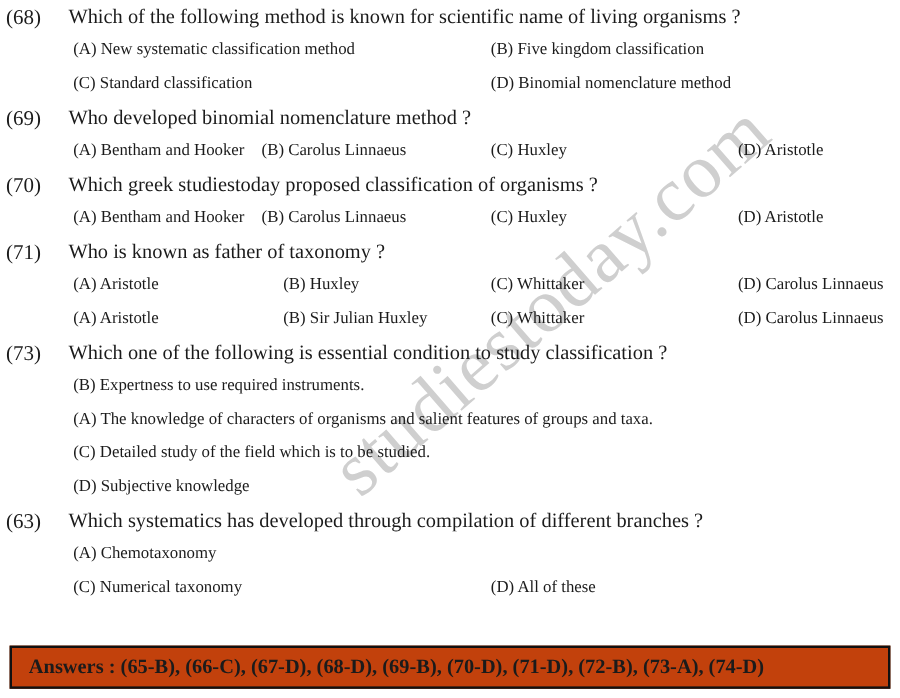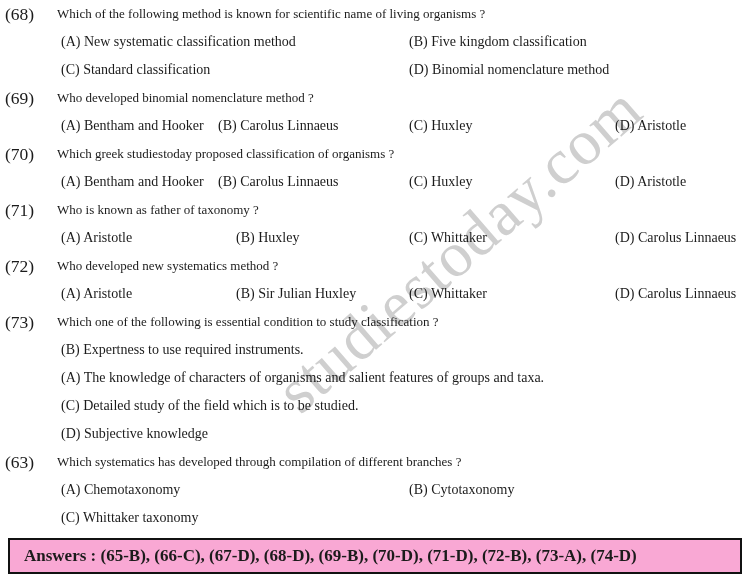--- a/index.html
+++ b/index.html
@@ -65,21 +65,21 @@
   .q-num {
     position: absolute;
     left: 5px;
     top: 0;
     font-size: 17.5px;
   }
   .q-text {
     position: absolute;
     left: 57px;
     top: 0;
-    font-size: 13px;
+    font-size: 17px;
   }
 
   .opt-row {
     position: relative;
     height: 28px;
     line-height: 28px;
     white-space: nowrap;
   }
   .opt {
     position: absolute;
@@ -98,21 +98,21 @@
 
   
   #answers-box {
     position: absolute;
     left: 8px;
     top: 538px;
     width: 734px;
     height: 36px;
     box-sizing: border-box;
     border: 2px solid #111111;
-    background: #f9a8d4;
+    background: #c2410c;
     z-index: 3;
   }
   #answers-line {
     position: absolute;
     left: 14px;
     top: 0;
     height: 32px;
     line-height: 32px;
     font-size: 17px;
     font-weight: bold;
@@ -176,24 +176,20 @@
     </div>
     <div class="opt-row">
       <span class="opt col-a">(A) Aristotle</span>
       <span class="opt col-b4">(B) Huxley</span>
       <span class="opt col-c4">(C) Whittaker</span>
       <span class="opt col-d4">(D) Carolus Linnaeus</span>
     </div>
   </div>
 
   <div class="q-block">
-    <div class="q-head">
-      <span class="q-num">(72)</span>
-      <span class="q-text">Who developed new systematics method ?</span>
-    </div>
     <div class="opt-row">
       <span class="opt col-a">(A) Aristotle</span>
       <span class="opt col-b4">(B) Sir Julian Huxley</span>
       <span class="opt col-c4">(C) Whittaker</span>
       <span class="opt col-d4">(D) Carolus Linnaeus</span>
     </div>
   </div>
 
   <div class="q-block">
     <div class="q-head">
@@ -214,24 +210,24 @@
     </div>
   </div>
 
   <div class="q-block">
     <div class="q-head">
       <span class="q-num">(63)</span>
       <span class="q-text">Which systematics has developed through compilation of different branches ?</span>
     </div>
     <div class="opt-row">
       <span class="opt col-a">(A) Chemotaxonomy</span>
-      <span class="opt col-b2">(B) Cytotaxonomy</span>
-    </div>
-    <div class="opt-row">
-      <span class="opt col-a">(C) Whittaker taxonomy</span>
+    </div>
+    <div class="opt-row">
+      <span class="opt col-a">(C) Numerical taxonomy</span>
+      <span class="opt col-b2">(D) All of these</span>
     </div>
   </div>
 
   <div id="answers-box">
     <span id="answers-line">Answers : (65-B), (66-C), (67-D), (68-D), (69-B), (70-D), (71-D), (72-B), (73-A), (74-D)</span>
   </div>
 
 </div>
 
 </body></html>

